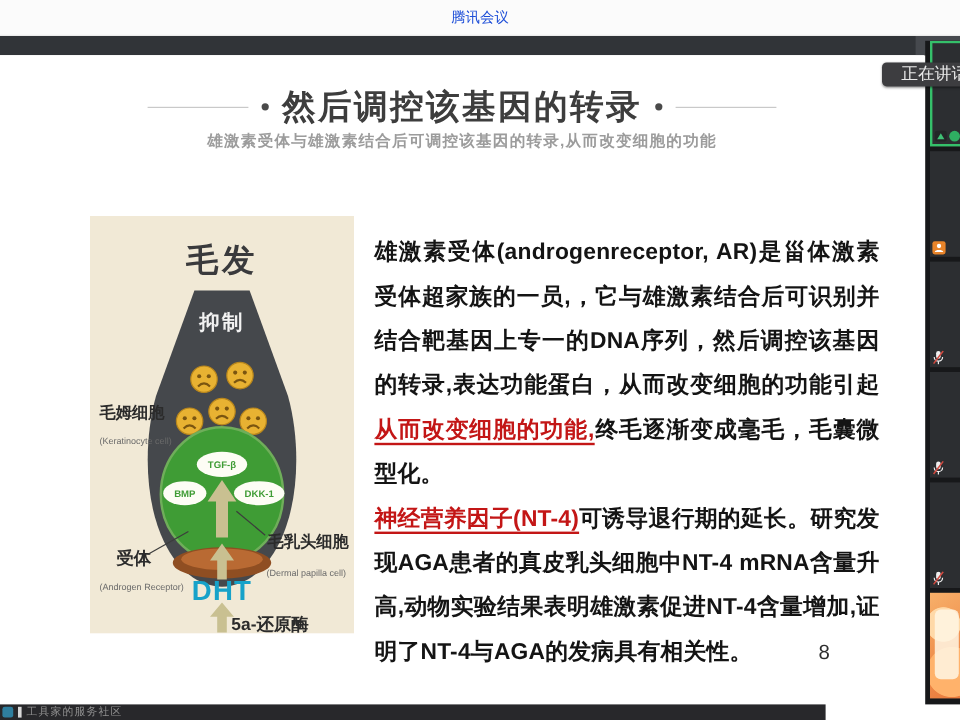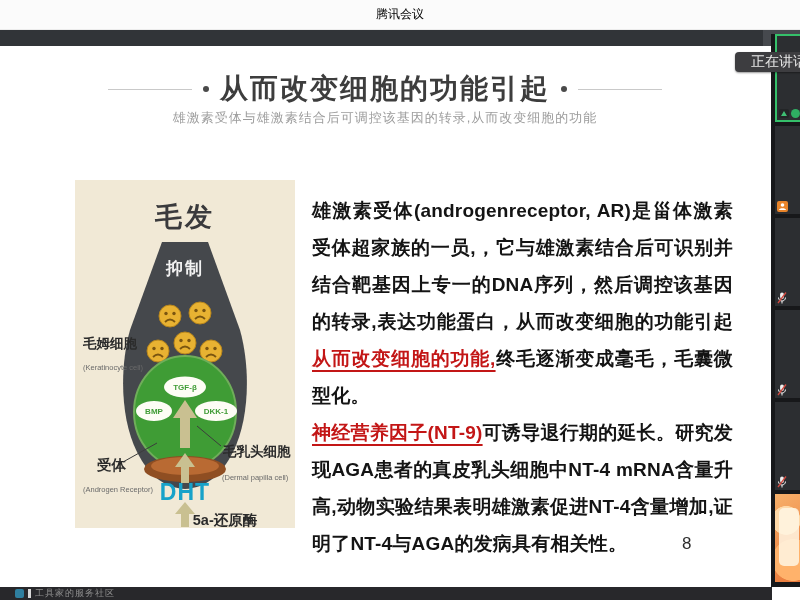--- a/index.html
+++ b/index.html
@@ -3,33 +3,33 @@
 <meta charset="utf-8">
 <style>
   * { margin:0; padding:0; box-sizing:border-box; }
   html,body { width:800px; height:600px; overflow:hidden; background:#fff;
               font-family:"Liberation Sans", sans-serif; }
   .screen { position:relative; width:800px; height:600px; background:#fff; }
 
   
   .titlebar { position:absolute; top:0; left:0; width:800px; height:30px;
               background:#fbfbfb; display:flex; align-items:center; justify-content:center;
-              font-size:12px; color:#000000; border-bottom:1px solid #ececec; }
+              font-size:12px; color:#1d4ed8; border-bottom:1px solid #ececec; }
   .toolbar { position:absolute; top:30px; left:0; width:800px; height:16px; background:#313438; }
   .toolbar-right { position:absolute; top:0; right:0; width:37px; height:16px; background:#46494e; }
 
   
   .slide { position:absolute; top:46px; left:0; width:770px; height:541px; background:#ffffff; }
   .title-row { position:absolute; top:24px; left:0; width:100%; display:flex;
                align-items:center; justify-content:center; gap:11px; }
   .deco-line { width:84px; height:1px; background:#c9c9c9; }
   .deco-dot { width:6px; height:6px; border-radius:50%; background:#4a4a4a; }
   .slide-title { font-size:28px; font-weight:700; color:#3d3d3d; letter-spacing:2px; }
   .slide-subtitle { position:absolute; top:63px; left:0; width:100%; text-align:center;
-                    font-size:13px; font-weight:400; color:#9c9c9c; letter-spacing:1px; }
+                    font-size:13px; font-weight:700; color:#9c9c9c; letter-spacing:1px; }
 
   .diagram { position:absolute; left:75px; top:134px; width:190px; height:348px; }
 
   .textblock { position:absolute; left:312px; top:146px; width:421px; }
   .textblock p { font-size:19px; font-weight:700; color:#141414; line-height:37px;
                  text-align:justify; letter-spacing:0.2px; }
   .run-red { color:#c31616; }
   .run-red-u { color:#c31616; text-decoration:underline; text-decoration-thickness:2px;
                text-underline-offset:5px; }
 
@@ -57,22 +57,22 @@
   .ico-circle { width:9px; height:9px; border-radius:50%; background:#2fae62; }
   .avatar-fill { position:absolute; inset:0;
      background:
        radial-gradient(circle at 40% 30%, #ffd9a8 0 22%, rgba(0,0,0,0) 23%),
        radial-gradient(circle at 65% 75%, #ffb26b 0 30%, rgba(0,0,0,0) 31%),
        linear-gradient(145deg,#f7b06a,#ef8f4d 55%,#e9793b); }
   .avatar-card { position:absolute; left:4px; top:14px; width:20px; height:58px;
                  background:rgba(255,246,228,.85); border-radius:5px; }
 
   
-  .bottombar { position:absolute; bottom:0; left:0; width:772px; height:13px; background:#28282b;
-               display:flex; align-items:center; gap:4px; padding-left:15px; z-index:40; }
+  .bottombar { position:absolute; bottom:0; left:0; width:688px; height:13px; background:#28282b;
+               display:flex; align-items:center; gap:4px; padding-left:2px; z-index:40; }
   .task-ico1 { width:9px; height:9px; border-radius:2px; background:#2f7f9f; }
   .task-ico2 { width:3px; height:9px; background:#d8d8d8; }
   .watermark { font-size:9px; color:#8f8f8f; letter-spacing:1px; }
 </style>
 </head>
 <body>
 
 <div class="screen">
 
   <div class="titlebar">
@@ -81,21 +81,21 @@
 
   <div class="toolbar">
     <div class="toolbar-right"></div>
   </div>
 
   <div class="slide">
 
     <div class="title-row">
       <div class="deco-line"></div>
       <div class="deco-dot"></div>
-      <div class="slide-title">从而改变细胞的功能引起</div>
+      <div class="slide-title">然后调控该基因的转录</div>
       <div class="deco-dot"></div>
       <div class="deco-line"></div>
     </div>
     <div class="slide-subtitle">雄激素受体与雄激素结合后可调控该基因的转录,从而改变细胞的功能</div>
 
     <div class="diagram">
       <svg width="220" height="348" viewBox="0 0 220 348">
         <rect x="0" y="0" width="220" height="348" fill="#f1e9d6"></rect>
         <text x="110" y="46" text-anchor="middle" font-size="27" font-weight="bold" fill="#3a3a3c" letter-spacing="3">毛发</text>
 
@@ -167,21 +167,21 @@
         <text x="148" y="276" font-size="13.5" font-weight="bold" fill="#2b2b2b">毛乳头细胞</text>
         <text x="147" y="300" font-size="7.5" fill="#6a6a6a">(Dermal papilla cell)</text>
 
         <line x1="48" y1="282" x2="82" y2="263" stroke="#3c3c3c" stroke-width="1"></line>
         <line x1="146" y1="266" x2="122" y2="246" stroke="#3c3c3c" stroke-width="1"></line>
       </svg>
     </div>
 
     <div class="textblock">
         <p><span>雄激素受体(androgenreceptor, AR)是甾体激素受体超家族的一员,，它与雄激素结合后可识别并结合靶基因上专一的DNA序列，然后调控该基因的转录,表达功能蛋白，从而改变细胞的功能引起</span><span class="run-red-u">从而改变细胞的功能,</span><span>终毛逐渐变成毫毛，毛囊微型化。</span></p>
-        <p><span class="run-red-u">神经营养因子(NT-9)</span><span>可诱导退行期的延长。研究发现AGA患者的真皮乳头细胞中NT-4 mRNA含量升高,动物实验结果表明雄激素促进NT-4含量增加,证明了NT-4与AGA的发病具有相关性。</span></p>
+        <p><span class="run-red-u">神经营养因子(NT-4)</span><span>可诱导退行期的延长。研究发现AGA患者的真皮乳头细胞中NT-4 mRNA含量升高,动物实验结果表明雄激素促进NT-4含量增加,证明了NT-4与AGA的发病具有相关性。</span></p>
       </div>
 
     <div class="page-number">8</div>
   </div>
 
   <div class="speaking-badge">
     <svg width="9" height="12" viewBox="0 0 9 12">
       <rect x="2.6" y="0.5" width="3.8" height="6.5" rx="1.9" fill="#d2493f"></rect>
       <path d="M1,5.5 C1,8 3,9 4.5,9 C6,9 8,8 8,5.5" stroke="#d2493f" stroke-width="1" fill="none"></path>
       <line x1="4.5" y1="9" x2="4.5" y2="11.5" stroke="#d2493f" stroke-width="1"></line>

